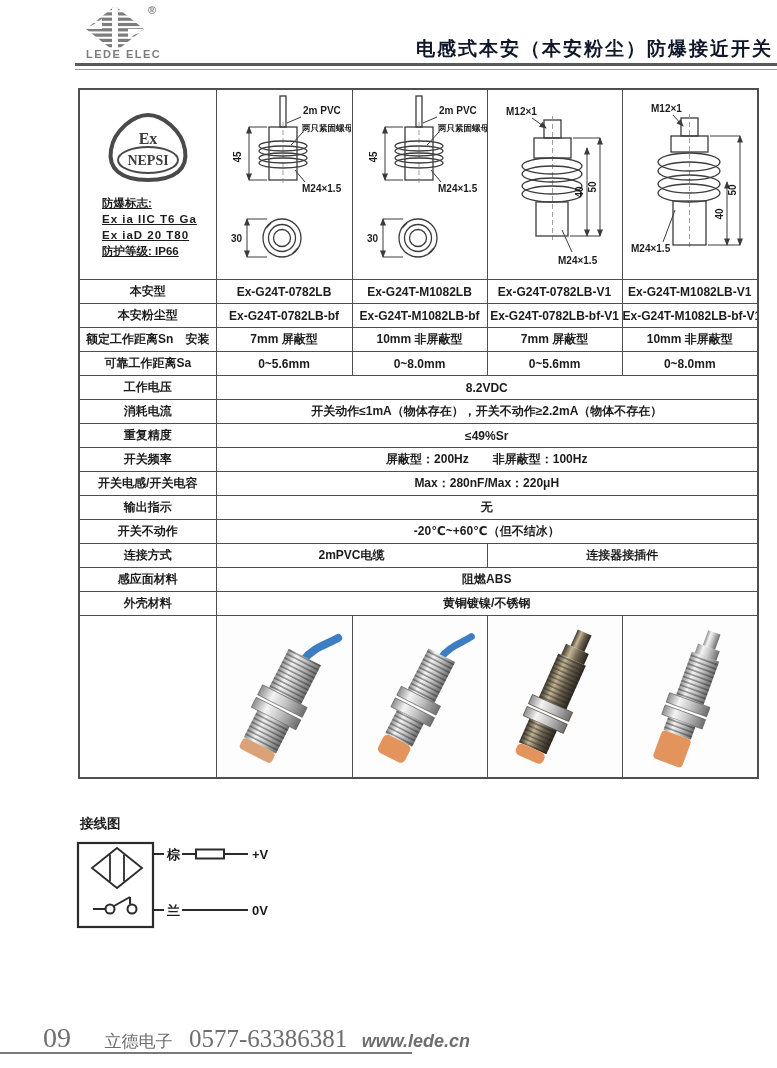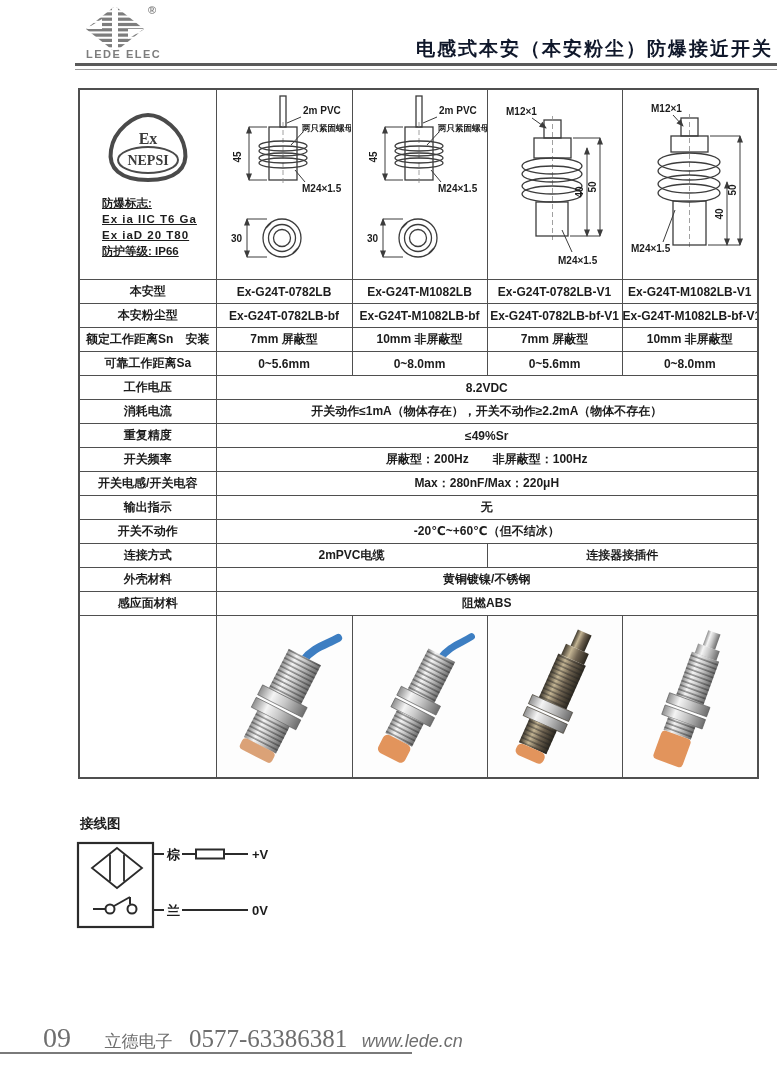--- a/index.html
+++ b/index.html
@@ -36,21 +36,21 @@
   .wiring-title{position:absolute;left:80px;top:815px;font-size:13.5px;font-weight:bold;}
   .wiring-svg{position:absolute;left:60px;top:834px;}
   .wlabel{font-size:13px;font-weight:bold;fill:#1c1c1c;}
 
   
   .footer{position:absolute;left:43px;top:1022px;color:#6e6e6e;white-space:nowrap;}
   .footer span{vertical-align:baseline;}
   .f-page{font-family:"Liberation Serif","DejaVu Serif",serif;font-size:28px;}
   .f-company{font-family:"Liberation Serif","DejaVu Serif",serif;font-size:17px;margin-left:29px;}
   .f-phone{font-family:Liberation Serif, serif;font-size:25px;margin-left:12px;}
-  .f-web{font-style:italic;font-weight:normal;font-size:18px;margin-left:10px;text-align:right;}
+  .f-web{font-style:italic;font-weight:bold;font-size:18px;margin-left:10px;text-align:right;}
   .footer-line{position:absolute;left:0;top:1052px;width:412px;height:1.5px;background:#7a7a7a;}
 
   
   .dim{stroke:#3c3c3c;stroke-width:1;}
   .dwg{stroke:#3c3c3c;stroke-width:1.3;fill:none;}
   .dtxt{font-size:10px;font-weight:bold;fill:#1c1c1c;}
   .dtxt-sm{font-size:8.5px;font-weight:bold;fill:#1c1c1c;}
 </style>
 </head>
 <body>
@@ -301,26 +301,26 @@
     <tr class="r-spec">
       <td class="lbl">开关不动作</td>
       <td colspan="4">-20℃~+60℃（但不结冰）</td>
     </tr>
     <tr class="r-spec">
       <td class="lbl">连接方式</td>
       <td colspan="2">2mPVC电缆</td>
       <td colspan="2">连接器接插件</td>
     </tr>
     <tr class="r-spec">
+      <td class="lbl">感应面材料</td>
+      <td colspan="4">阻燃ABS</td>
+    </tr>
+    <tr class="r-spec">
       <td class="lbl">外壳材料</td>
       <td colspan="4">黄铜镀镍/不锈钢</td>
-    </tr>
-    <tr class="r-spec">
-      <td class="lbl">感应面材料</td>
-      <td colspan="4">阻燃ABS</td>
     </tr>
 
     <tr class="r-photo">
       <td></td>
       <td class="photocell">
         <svg width="134" height="158" viewBox="0 0 134 158">
           <g transform="rotate(27 67 82)">
             <path d="M67 40 C70 24 80 16 88 4" stroke="#3d7ec2" stroke-width="8" fill="none" stroke-linecap="round"></path>
             <rect x="49" y="36" width="36" height="44" fill="url(#metal)"></rect>
                 <rect x="49" y="36" width="36" height="44" fill="url(#stripes)"></rect>

